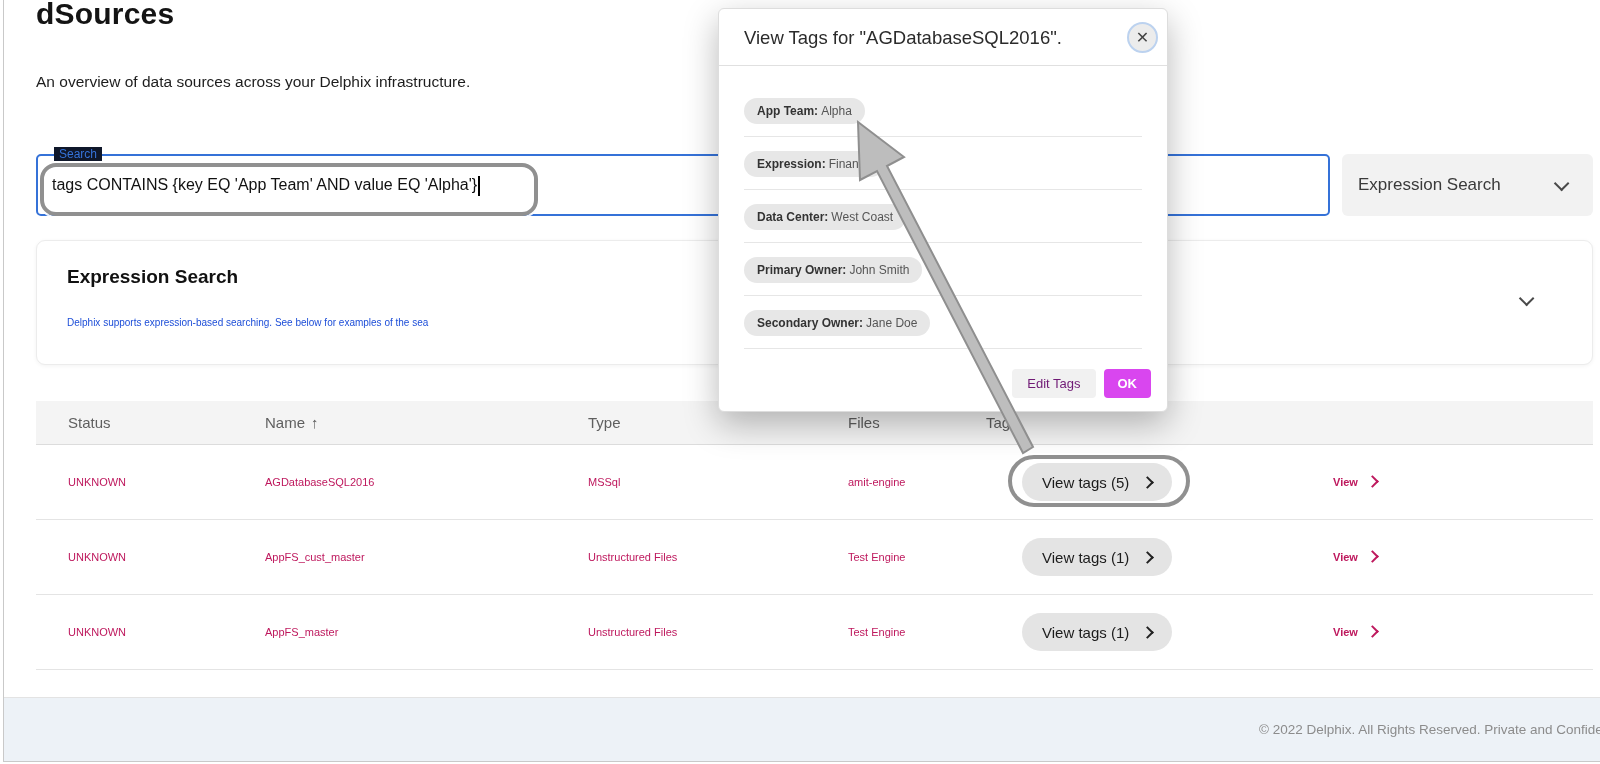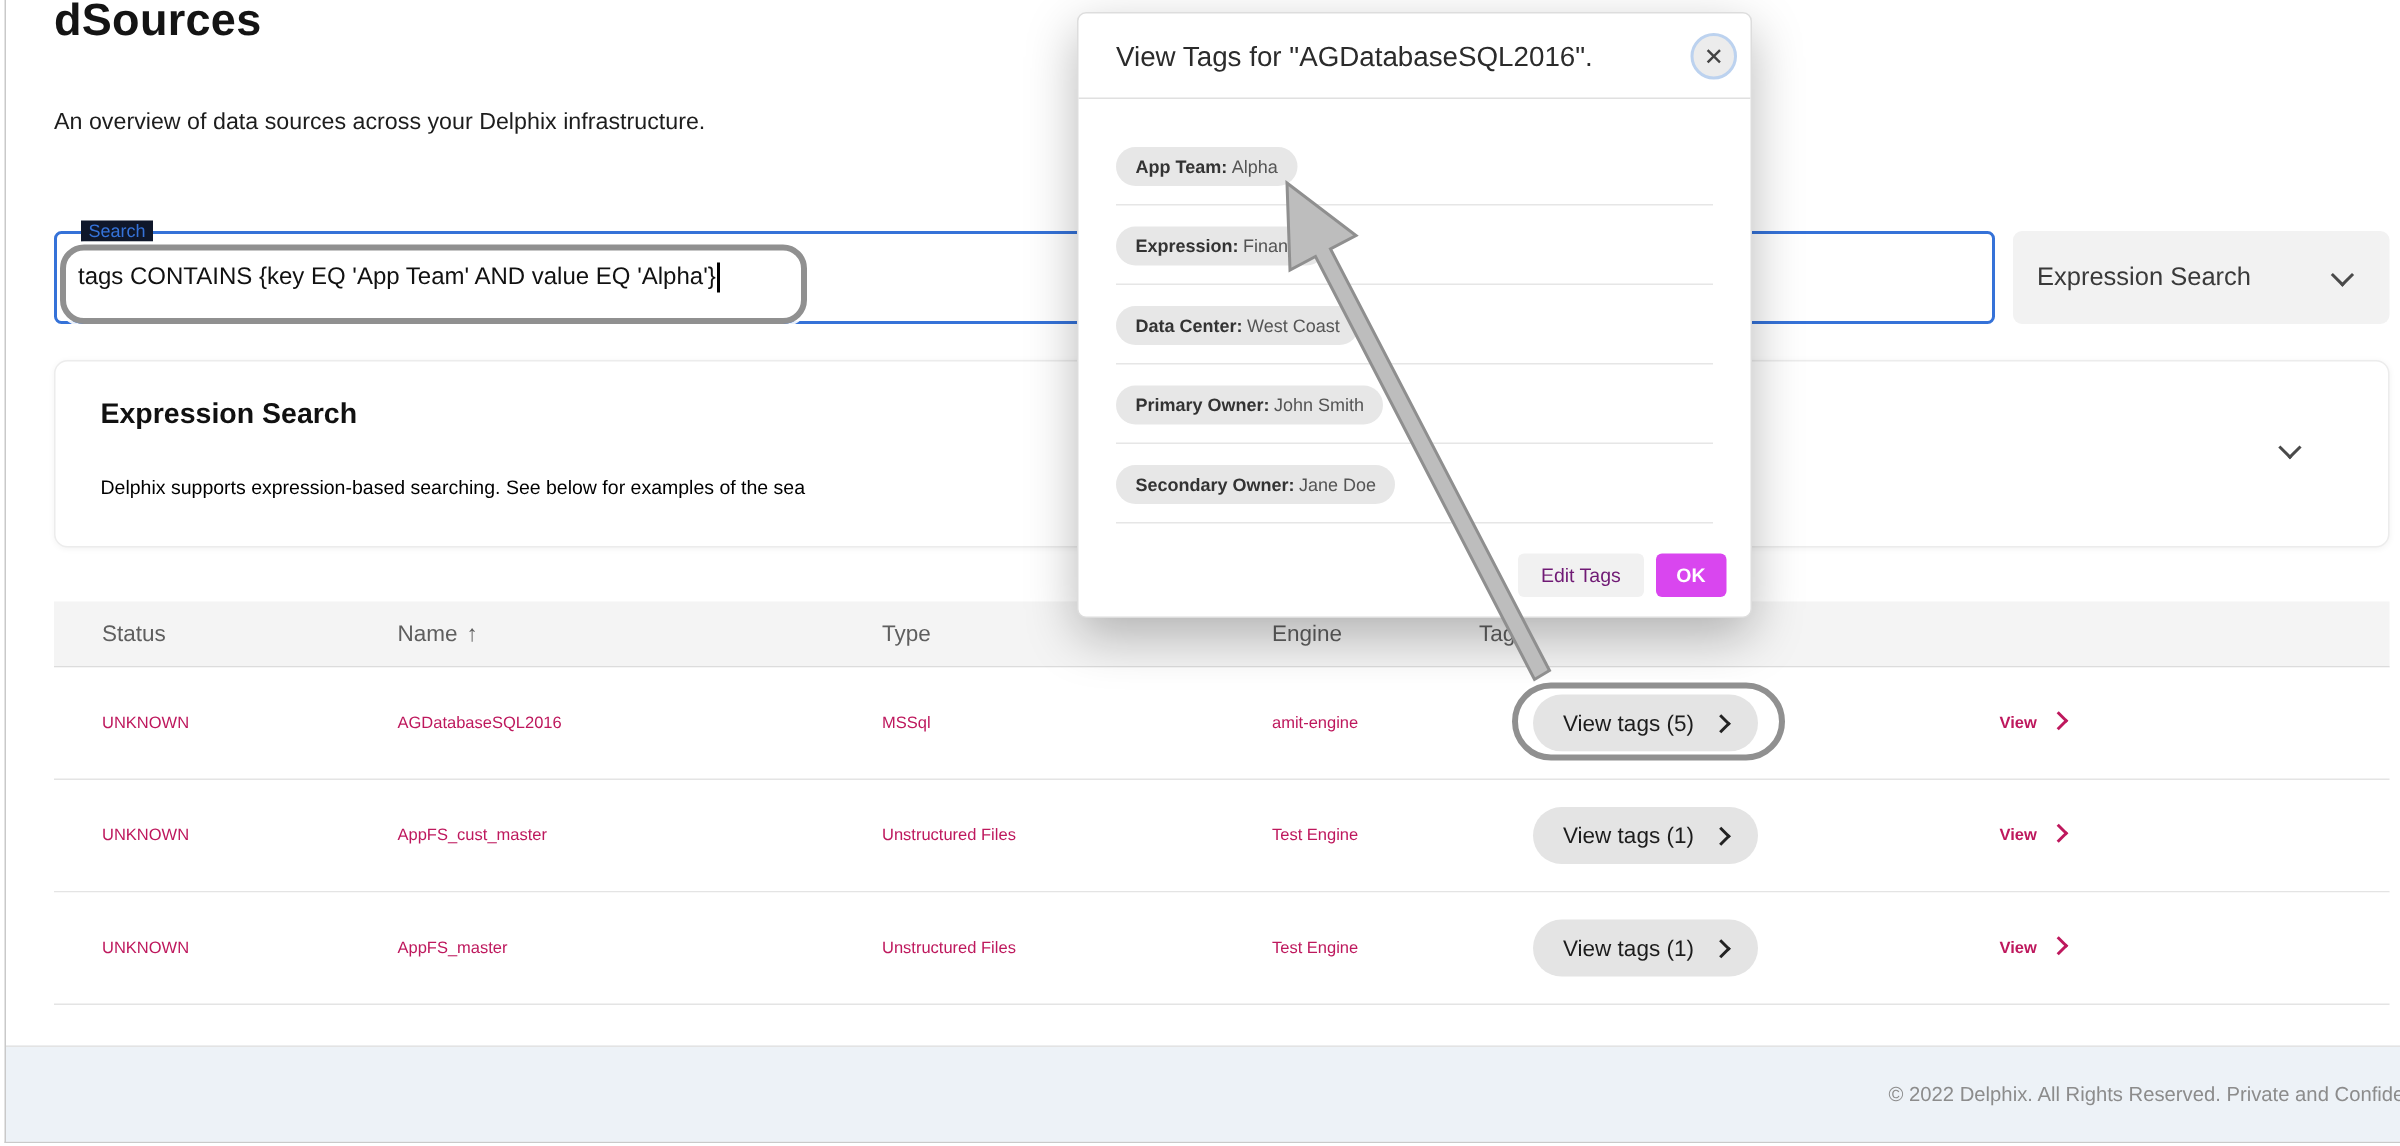--- a/index.html
+++ b/index.html
@@ -30,21 +30,21 @@
   .chev-down { width:11px; height:11px; border-right:2.2px solid #4a4a4a;
     border-bottom:2.2px solid #4a4a4a; transform:rotate(45deg) translateY(-3px); }
   .chev-right { display:inline-block; width:9px; height:9px; border-right:2.2px solid currentColor;
     border-bottom:2.2px solid currentColor; transform:rotate(-45deg); margin-left:10px; }
 
   
   .info-card { position:absolute; left:36px; top:240px; width:1557px; height:125px;
     background:#fff; border:1px solid #ececec; border-radius:9px;
     box-shadow:0 1px 4px rgba(0,0,0,.05); }
   .info-heading { position:absolute; left:30px; top:25px; font-size:19px; font-weight:700; color:#111; }
-  .info-desc { position:absolute; left:30px; top:76px; font-size:13px; color:#000000; white-space:nowrap; }
+  .info-desc { position:absolute; left:30px; top:76px; font-size:10px; color:#1d4ed8; white-space:nowrap; }
   .info-chevron { position:absolute; right:62px; top:54px; }
 
   
   .tbl { position:absolute; left:36px; top:401px; width:1557px; }
   .t-head { position:relative; height:44px; background:#f4f4f4; border-bottom:1px solid #dcdcdc; }
   .t-head .cell { position:absolute; top:0; height:44px; line-height:44px;
     font-size:15px; color:#5f5f5f; }
   .t-row { position:relative; height:75px; border-bottom:1px solid #e4e4e4; background:#fff; }
   .t-row .cell { position:absolute; top:0; height:75px; line-height:75px; font-size:11px; color:#be185d; }
   .c-status { left:32px; }  .c-name { left:229px; }  .c-type { left:552px; }
@@ -114,21 +114,21 @@
   <div class="info-heading">Expression Search</div>
   <div class="info-desc">Delphix supports expression-based searching. See below for examples of the sea</div>
   <span class="chev-down info-chevron"></span>
 </div>
 
 <div class="tbl">
   <div class="t-head">
     <div class="cell c-status">Status</div>
     <div class="cell c-name"><span>Name</span><span class="sort-arrow">↑</span></div>
     <div class="cell c-type">Type</div>
-    <div class="cell c-engine">Engine</div>
+    <div class="cell c-engine">Files</div>
     <div class="cell c-tags">Tags</div>
   </div>
 
   <div class="t-row">
     <div class="cell c-status">UNKNOWN</div>
     <div class="cell c-name">AGDatabaseSQL2016</div>
     <div class="cell c-type">MSSql</div>
     <div class="cell c-engine link">amit-engine</div>
     <div class="tag-pill">
         <span>View tags (5)</span>

